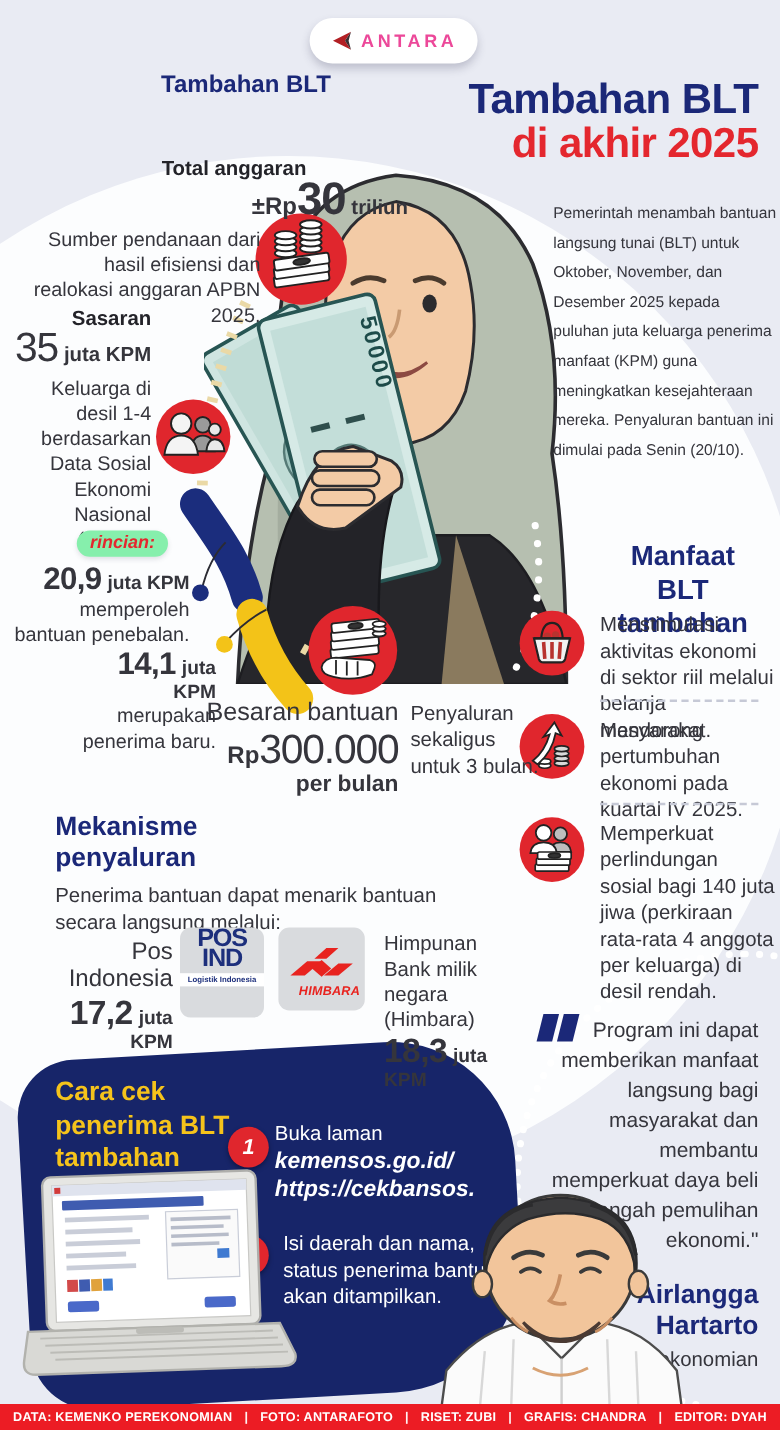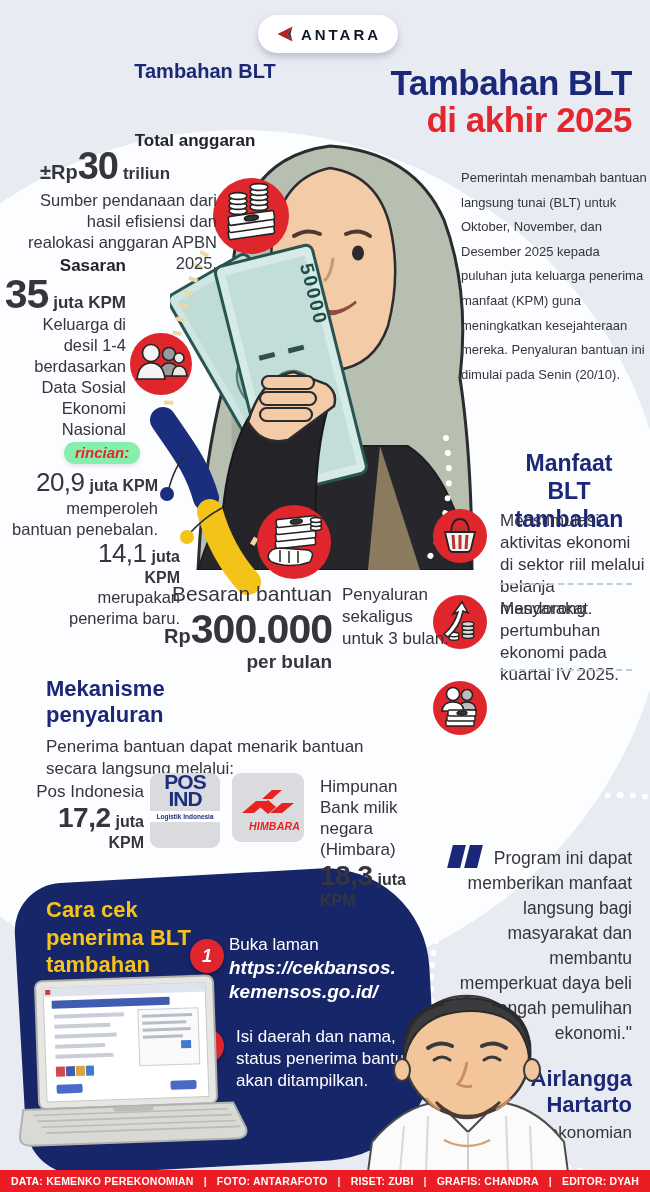--- a/index.html
+++ b/index.html
@@ -9,61 +9,61 @@
     background:#e9ebf3; font-family:"Liberation Sans", sans-serif; color:#35353c;
     margin:0 auto;
   }
   .abs { position:absolute; }
   .white-blob { left:-190px; top:130px; width:860px; height:860px; border-radius:50%;
     background:#fcfdfe; }
   
   .logo-pill { left:258px; top:15px; width:140px; height:38px; background:#fff;
     border-radius:19px; box-shadow:0 4px 7px rgba(60,60,90,.25);
     display:flex; align-items:center; justify-content:center; gap:6px; z-index:6; }
-  .logo-word { font-size:15px; font-weight:bold; letter-spacing:3px; color:#0f172a; }
+  .logo-word { font-size:15px; font-weight:bold; letter-spacing:3px; color:#ec4899; }
   .masthead { left:45px; top:60px; width:320px; text-align:center; z-index:6; }
   .masthead-title { color:#1b2878; font-size:20px; font-weight:bold; }
   .masthead-src { margin-top:4px; font-size:12.5px; font-style:italic; color:#2e2e36; line-height:1.35; }
   .headline { left:370px; top:64px; width:262px; text-align:right; z-index:6;
     font-weight:bold; line-height:1.06; letter-spacing:-.5px; }
   .headline .l1 { color:#1b2878; font-size:35px; }
   .headline .l2 { color:#e4272e; font-size:35px; }
   .intro { left:461px; top:166px; width:188px; text-align:left; font-size:13px;
     line-height:24.6px; z-index:6; }
   
   .blk { z-index:6; }
   .b-label { font-weight:bold; font-size:17px; color:#232329; }
   .budget-label { left:110px; top:131px; width:170px; text-align:center; }
-  .budget-value { left:40px; top:145px; width:300px; text-align:left; }
+  .budget-value { left:40px; top:145px; width:300px; text-align:right; }
   .pfx { font-weight:bold; font-size:20px; }
   .v38 { font-weight:bold; font-size:38px; letter-spacing:-1px; }
-  .v34 { font-weight:bold; font-size:41px; letter-spacing:-1px; }
+  .v34 { font-weight:normal; font-size:34px; letter-spacing:-1px; }
   .v28 { font-weight:bold; font-size:28px; letter-spacing:-.5px; }
-  .v26 { font-weight:normal; font-size:26px; letter-spacing:-.5px;text-align:center; }
+  .v26 { font-weight:bold; font-size:26px; letter-spacing:-.5px;text-align:center; }
   .u { font-weight:bold; font-size:16px; margin-left:5px; }
   .u17 { font-weight:bold; font-size:17px; margin-left:5px; }
   .desc { font-size:16.5px; line-height:21px; }
   .budget-desc { left:25px; top:190px; width:192px; text-align:right; }
   .target-label { left:18px; top:256px; width:108px; text-align:right; }
   .target-value { left:0px; top:271px; width:126px; text-align:right; }
   .target-desc { left:20px; top:314px; width:106px; text-align:right; }
   .rincian { left:64px; top:442px; background:#86efac; border-radius:12px; padding:2px 11px 3px;
     color:#e4272e; font-weight:bold; font-style:italic; font-size:15px; z-index:6;
     box-shadow:0 2px 4px rgba(60,60,90,.15); }
   .bk1 { left:8px; top:467px; width:150px; text-align:right; }
   .bk2 { left:58px; top:538px; width:122px; text-align:right; }
   .amount { left:118px; top:582px; width:214px; text-align:right; }
   .amount .unit-line { font-weight:bold; font-size:19px; margin-top:-2px; }
   .amount-note { left:342px; top:584px; width:110px; font-size:17px; line-height:22px; }
   
   .mech-h { left:46px; top:676px; width:220px; font-size:22px; font-weight:bold;
     color:#1b2878; line-height:1.2; }
   .mech-b { left:46px; top:736px; width:345px; font-size:17px; line-height:22px; }
   .pos-blk { left:20px; top:782px; width:124px; text-align:right; }
-  .pos-name { font-size:17px; }
+  .pos-name { font-size:20px; }
   .logo-card { background:#d9dbde; border-radius:9px; z-index:6; overflow:hidden; }
   .pos-logo { left:150px; top:773px; width:70px; height:75px; padding-top:0; text-align:center; }
   .pos-logo .pl { color:#1d2f7c; font-weight:bold; font-size:21px; line-height:.82;
     letter-spacing:-1px; }
   .pos-sub { margin-top:4px; background:#fff; font-size:6.5px; font-weight:bold;
     color:#1d2f7c; padding:2px 0; }
   .him-logo { left:232px; top:773px; width:72px; height:69px; }
   .him-word { position:absolute; right:4px; bottom:10px; color:#e8231f; font-weight:bold;
     font-style:italic; font-size:10.5px; letter-spacing:.2px;margin-left:16px; }
   .him-blk { left:320px; top:776px; width:116px; }
@@ -313,20 +313,21 @@
       <circle cx="21" cy="14" r="6.5" fill="#fff"></circle>
       <path d="M10 31 Q11 22 21 22 Q31 22 32 31 Z" fill="#fff"></path>
     </g>
     <g transform="translate(14,30)" stroke="#222" stroke-width="1.4" fill="#fff">
       <rect x="0" y="10" width="28" height="6" rx="1.5"></rect>
       <rect x="1" y="5" width="28" height="6" rx="1.5"></rect>
       <rect x="2" y="0" width="28" height="6" rx="1.5"></rect>
       <ellipse cx="16" cy="3" rx="5" ry="2" fill="#333"></ellipse>
     </g>
   </svg>
+  <div class="abs ben-item bi3">Memperkuat perlindungan sosial bagi 140 juta jiwa (perkiraan rata-rata 4 anggota per keluarga) di desil rendah.</div>
 
   <div class="abs mech-h">Mekanisme penyaluran</div>
   <div class="abs mech-b">Penerima bantuan dapat menarik bantuan secara langsung melalui:</div>
 
   <div class="abs blk pos-blk">
     <div class="pos-name">Pos Indonesia</div>
     <span class="v28">17,2</span><span class="u">juta KPM</span>
   </div>
 
   <div class="abs logo-card pos-logo">
@@ -350,22 +351,22 @@
     <span class="v28">18,3</span><span class="u">juta KPM</span>
   </div>
 
   <div class="abs panel"></div>
   <div class="abs check-h">Cara cek penerima BLT tambahan</div>
 
   <div class="abs stepnum s1">1</div>
   <div class="abs step-txt st1">
     <div>Buka laman</div>
     <div class="url">
+      <div>kemensos.go.id/</div>
       <div>https://cekbansos.</div>
-      <div>kemensos.go.id/</div>
     </div>
   </div>
 
   <div class="abs stepnum s2">2</div>
   <div class="abs step-txt st2">Isi daerah dan nama, status penerima bantuan akan ditampilkan.</div>
 
   <svg class="abs" style="left:12px;top:972px;z-index:7;" width="244" height="196" viewBox="0 0 244 196">
     <g transform="rotate(-2 122 98)">
       <rect x="26" y="6" width="178" height="128" rx="7" fill="#e6e6e3" stroke="#aeaeab" stroke-width="2"></rect>
       <rect x="34" y="13" width="162" height="114" fill="#ffffff" stroke="#c9c9c6" stroke-width="1"></rect>

